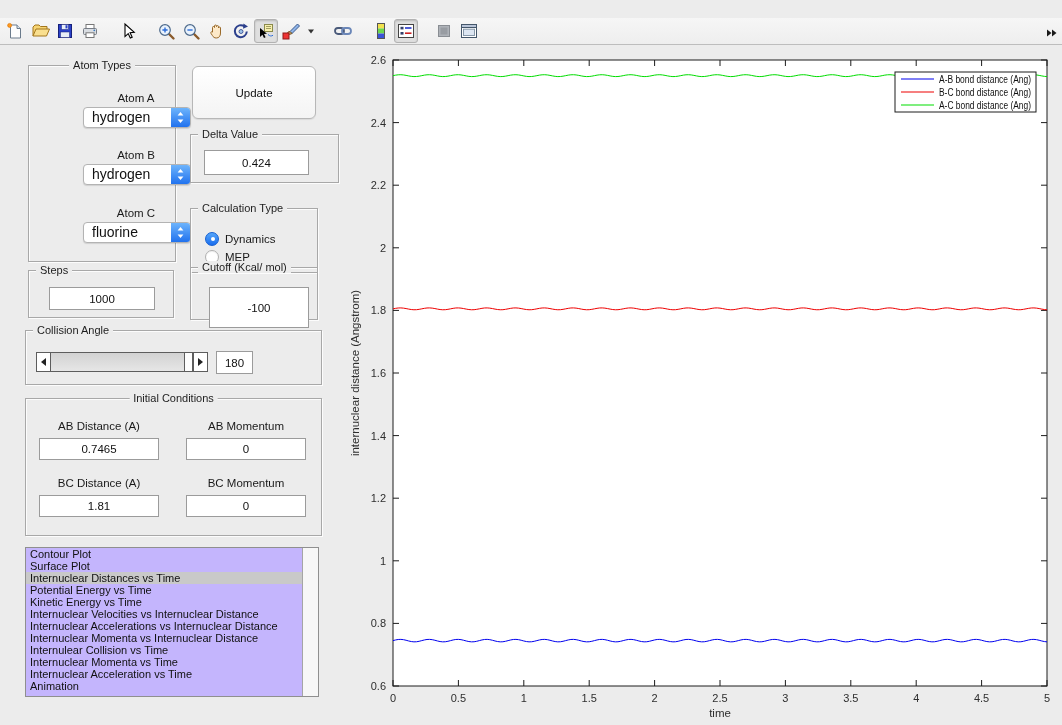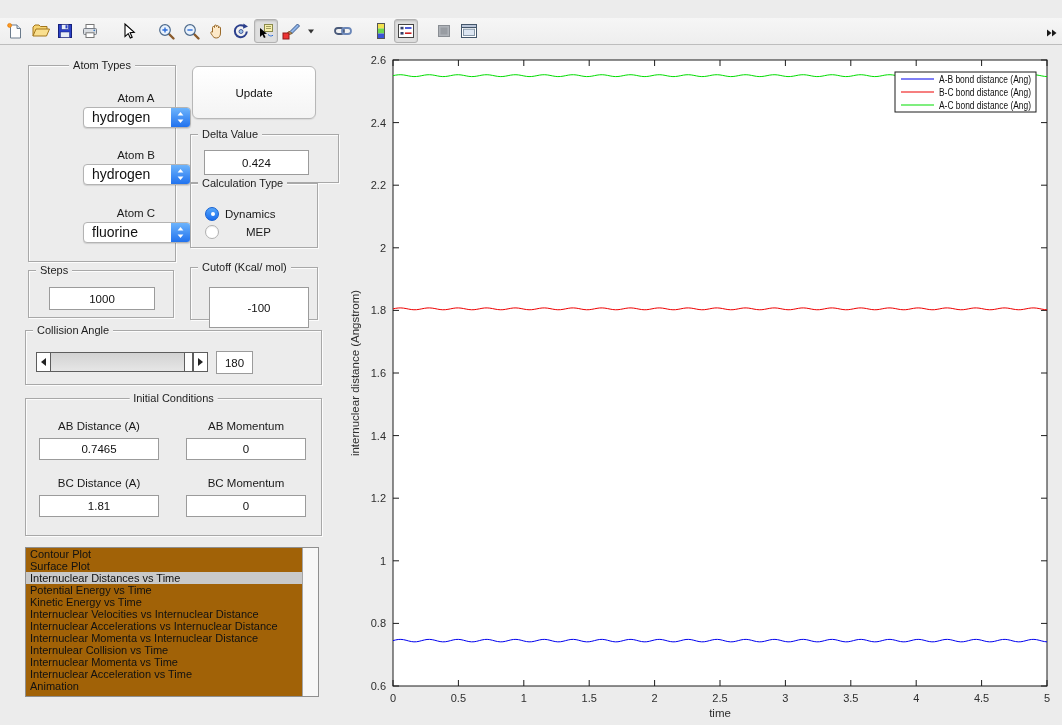--- a/index.html
+++ b/index.html
@@ -45,21 +45,21 @@
     border:1px solid #b3b3b3;border-radius:4px;box-shadow:0 1px 1px rgba(0,0,0,.12);box-sizing:border-box;}
   .dd-text{position:absolute;left:8px;top:0;line-height:19px;font-size:14px;color:#111;}
   .dd-stepper{position:absolute;right:0;top:0;bottom:0;width:19px;border-radius:0 3px 3px 0;
     background:linear-gradient(#6db4fc,#2172ee);display:flex;align-items:center;justify-content:center;}
   
   #update-button{position:absolute;left:192px;top:66px;width:122px;height:51px;
     background:linear-gradient(#ffffff,#f4f4f4);border:1px solid #b7b7b7;border-radius:6px;
     font-size:11.5px;color:#111;display:flex;align-items:center;justify-content:center;
     box-shadow:0 1px 1px rgba(0,0,0,.08);}
   #panel-delta{left:190px;top:134px;width:149px;height:49px;}
-  #panel-calc{left:190px;top:183px;width:128px;height:65px;}
+  #panel-calc{left:190px;top:208px;width:128px;height:65px;}
   .radio-row{position:absolute;left:14px;height:15px;display:flex;align-items:center;}
   .radio{width:14px;height:14px;border-radius:50%;box-sizing:border-box;flex:none;position:relative;}
   .radio.off{background:#fff;border:1px solid #b0b0b0;box-shadow:inset 0 1px 1px rgba(0,0,0,.06);}
   .radio.on{background:linear-gradient(#55a6fa,#1a6dee);border:1px solid #1560d2;}
   .radio.on::after{content:"";position:absolute;left:4.5px;top:4.5px;width:4px;height:4px;border-radius:50%;background:#fff;}
   .radio-label{font-size:11.5px;color:#1a1a1a;margin-left:6px;}
   
   #panel-steps{left:28px;top:270px;width:146px;height:48px;}
   #panel-cutoff{left:190px;top:267px;width:128px;height:53px;}
   #panel-collision{left:25px;top:330px;width:297px;height:55px;}
@@ -71,21 +71,21 @@
   .sl-arrow-l{width:0;height:0;border-top:4px solid transparent;border-bottom:4px solid transparent;border-right:5px solid #222;}
   .sl-arrow-r{width:0;height:0;border-top:4px solid transparent;border-bottom:4px solid transparent;border-left:5px solid #222;}
   .sl-track{flex:1;background:linear-gradient(#d2d2d2,#e6e6e6);}
   .sl-thumb{width:9px;flex:none;background:#fdfdfd;border-left:1px solid #5d5d5d;border-right:1px solid #5d5d5d;box-sizing:border-box;}
   
   #panel-ic{left:25px;top:398px;width:297px;height:138px;}
   .ic-cell{position:absolute;width:120px;}
   .ic-cell .ctl-label{position:absolute;left:0;width:100%;top:0;white-space:nowrap;}
   .ic-cell .field{left:0;top:18px;width:120px;height:22px;}
   
-  #listbox{position:absolute;left:25px;top:547px;width:294px;height:150px;background:#a16207;
+  #listbox{position:absolute;left:25px;top:547px;width:294px;height:150px;background:#c4b5fd;
     border:1px solid #8f8f8f;box-sizing:border-box;overflow:hidden;}
   .list-item{height:12px;line-height:12px;font-size:11px;color:#111;padding-left:4px;white-space:nowrap;}
   .list-item.selected{background:#c9c9c9;}
   #listbox-scrollbar{position:absolute;right:0;top:0;bottom:0;width:15px;background:#f7f7f7;border-left:1px solid #a5a5a5;}
   
   #plot-region{position:absolute;left:340px;top:50px;width:722px;height:675px;}
   #plot-svg text{font-family:"Liberation Sans",sans-serif;}
 </style>
 </head>
 <body>
@@ -302,21 +302,21 @@
     <input class="field" style="left: 13px; top: 15px; width: 105px; height: 25px;" value="0.424">
   </div>
 
   <div class="panel" id="panel-calc">
     <span class="panel-title left">Calculation Type</span>
     <div id="calc-options">
         <div class="radio-row" style="top: 22px;">
           <span class="radio on"></span>
           <span class="radio-label">Dynamics</span>
         </div>
-        <div class="radio-row" style="top: 40px; gap: 21px;">
+        <div class="radio-row" style="top: 40px;">
           <span class="radio off"></span>
           <span class="radio-label">MEP</span>
         </div>
       </div>
   </div>
 
   <div class="panel" id="panel-steps">
     <span class="panel-title left">Steps</span>
     <input class="field" style="left: 20px; top: 16px; width: 106px; height: 23px;" value="1000">
   </div>

